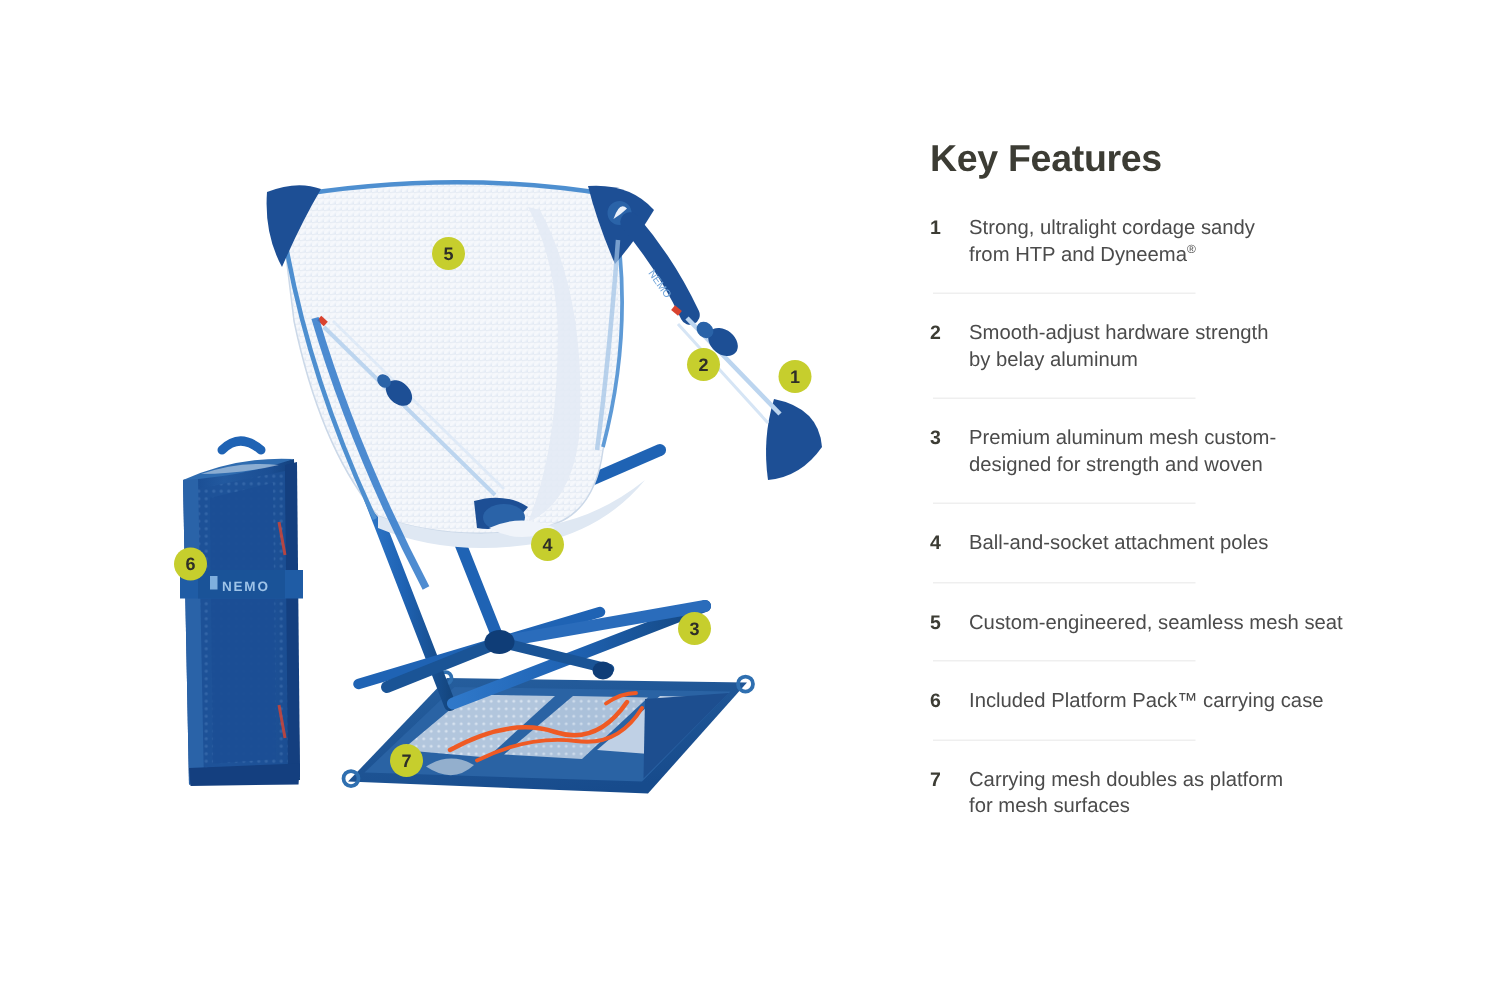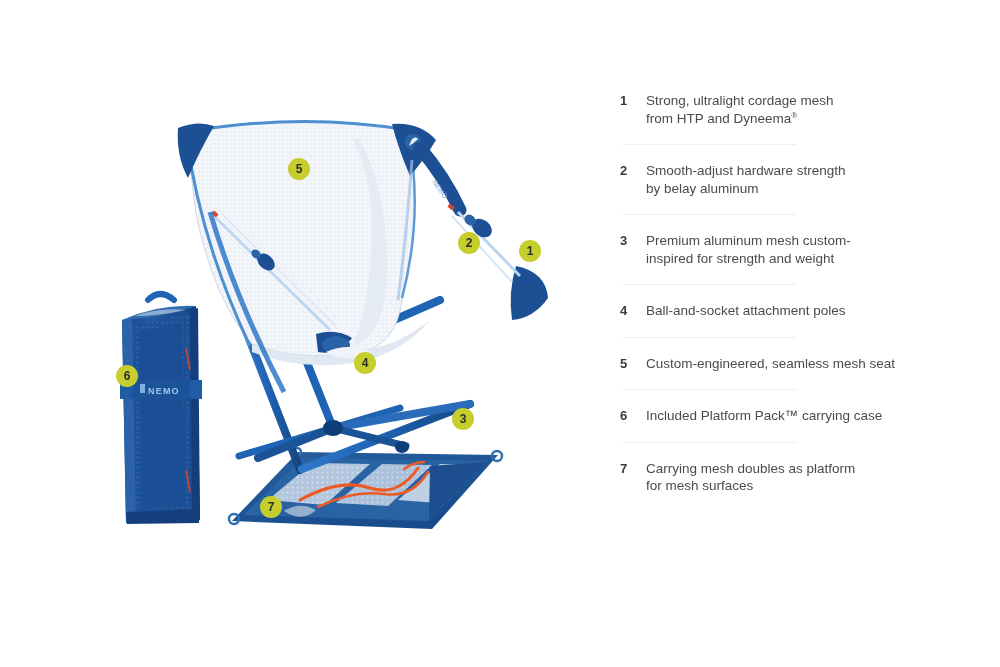--- a/index.html
+++ b/index.html
@@ -264,44 +264,45 @@
 
 <div class="callout-badge" style="left:519px; top:240px;">1</div>
 <div class="callout-badge" style="left:458px; top:232px;">2</div>
 <div class="callout-badge" style="left:452px; top:408px;">3</div>
 <div class="callout-badge" style="left:354px; top:352px;">4</div>
 <div class="callout-badge" style="left:288px; top:158px;">5</div>
 <div class="callout-badge" style="left:116px; top:365px;">6</div>
 <div class="callout-badge" style="left:260px; top:496px;">7</div>
 
 <div id="features-panel">
+  <h1 id="features-title">Key Features</h1>
 
   <div class="feature-row">
     <div class="feature-num">1</div>
     <div class="feature-text">
-      <span>Strong, ultralight cordage mesh</span><br>
+      <span>Strong, ultralight cordage sandy</span><br>
       <span>from HTP and Dyneema</span><sup>®</sup>
     </div>
   </div>
   <div class="feature-divider"></div>
 
   <div class="feature-row">
     <div class="feature-num">2</div>
     <div class="feature-text">
       <span>Smooth-adjust hardware strength</span><br>
       <span>by belay aluminum</span>
     </div>
   </div>
   <div class="feature-divider"></div>
 
   <div class="feature-row">
     <div class="feature-num">3</div>
     <div class="feature-text">
       <span>Premium aluminum mesh custom-</span><br>
-      <span>inspired for strength and weight</span>
+      <span>designed for strength and woven</span>
     </div>
   </div>
   <div class="feature-divider"></div>
 
   <div class="feature-row">
     <div class="feature-num">4</div>
     <div class="feature-text">Ball-and-socket attachment poles</div>
   </div>
   <div class="feature-divider"></div>
 

